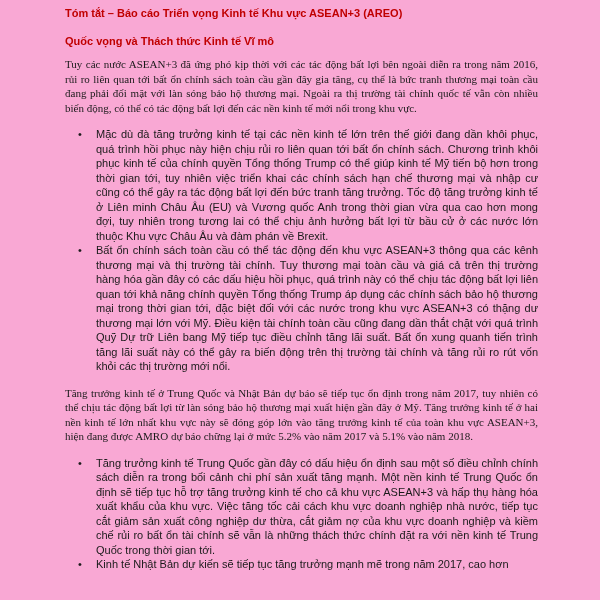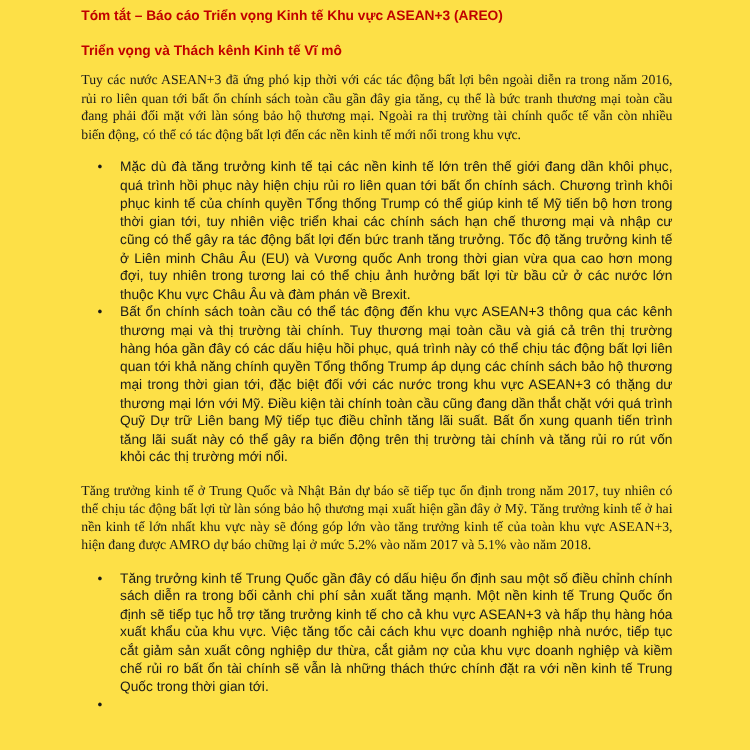--- a/index.html
+++ b/index.html
@@ -12,21 +12,21 @@
     height: 600px;
     overflow: hidden;
     font-family: "Liberation Sans", "DejaVu Sans", sans-serif;
     color: #1a1a1a;
   }
   .doc-page {
     box-sizing: border-box;
     width: 600px;
     height: 600px;
     padding: 6px 62px 0 65px;
-    background: #fde047;
+    background: #f9a8d4;
   }
   .doc-title {
     font-size: 11px;
     font-weight: bold;
     color: #c00000;
     line-height: 14px;
     margin: 0 0 14px 0;
   }
   .section-heading {
     font-size: 11px;
@@ -61,21 +61,21 @@
     top: 0;
   }
 </style>
 </head>
 <body>
 
 <div class="doc-page">
 
   <h1 class="doc-title">Tóm tắt – Báo cáo Triển vọng Kinh tế Khu vực ASEAN+3 (AREO)</h1>
 
-  <h2 class="section-heading">Triển vọng và Thách kênh Kinh tế Vĩ mô</h2>
+  <h2 class="section-heading">Quốc vọng và Thách thức Kinh tế Vĩ mô</h2>
 
   <p class="body-para">Tuy các nước ASEAN+3 đã ứng phó kịp thời với các tác động bất lợi bên ngoài diễn ra trong năm 2016, rủi ro liên quan tới bất ổn chính sách toàn cầu gần đây gia tăng, cụ thể là bức tranh thương mại toàn cầu đang phải đối mặt với làn sóng bảo hộ thương mại. Ngoài ra thị trường tài chính quốc tế vẫn còn nhiều biến động, có thể có tác động bất lợi đến các nền kinh tế mới nổi trong khu vực.</p>
 
   <ul class="bullet-list">
     <li>
       <span class="bullet-marker">•</span>
       <span>Mặc dù đà tăng trưởng kinh tế tại các nền kinh tế lớn trên thế giới đang dần khôi phục, quá trình hồi phục này hiện chịu rủi ro liên quan tới bất ổn chính sách. Chương trình khôi phục kinh tế của chính quyền Tổng thống Trump có thể giúp kinh tế Mỹ tiến bộ hơn trong thời gian tới, tuy nhiên việc triển khai các chính sách hạn chế thương mại và nhập cư cũng có thể gây ra tác động bất lợi đến bức tranh tăng trưởng. Tốc độ tăng trưởng kinh tế ở Liên minh Châu Âu (EU) và Vương quốc Anh trong thời gian vừa qua cao hơn mong đợi, tuy nhiên trong tương lai có thể chịu ảnh hưởng bất lợi từ bầu cử ở các nước lớn thuộc Khu vực Châu Âu và đàm phán về Brexit.</span>
     </li>
     <li>
       <span class="bullet-marker">•</span>
@@ -85,16 +85,17 @@
 
   <p class="body-para">Tăng trưởng kinh tế ở Trung Quốc và Nhật Bản dự báo sẽ tiếp tục ổn định trong năm 2017, tuy nhiên có thể chịu tác động bất lợi từ làn sóng bảo hộ thương mại xuất hiện gần đây ở Mỹ. Tăng trưởng kinh tế ở hai nền kinh tế lớn nhất khu vực này sẽ đóng góp lớn vào tăng trưởng kinh tế của toàn khu vực ASEAN+3, hiện đang được AMRO dự báo chững lại ở mức 5.2% vào năm 2017 và 5.1% vào năm 2018.</p>
 
   <ul class="bullet-list">
     <li>
       <span class="bullet-marker">•</span>
       <span>Tăng trưởng kinh tế Trung Quốc gần đây có dấu hiệu ổn định sau một số điều chỉnh chính sách diễn ra trong bối cảnh chi phí sản xuất tăng mạnh. Một nền kinh tế Trung Quốc ổn định sẽ tiếp tục hỗ trợ tăng trưởng kinh tế cho cả khu vực ASEAN+3 và hấp thụ hàng hóa xuất khẩu của khu vực. Việc tăng tốc cải cách khu vực doanh nghiệp nhà nước, tiếp tục cắt giảm sản xuất công nghiệp dư thừa, cắt giảm nợ của khu vực doanh nghiệp và kiềm chế rủi ro bất ổn tài chính sẽ vẫn là những thách thức chính đặt ra với nền kinh tế Trung Quốc trong thời gian tới.</span>
     </li>
     <li>
       <span class="bullet-marker">•</span>
+      <span>Kinh tế Nhật Bản dự kiến sẽ tiếp tục tăng trưởng mạnh mẽ trong năm 2017, cao hơn</span>
     </li>
   </ul>
 
 </div>
 
 </body></html>

